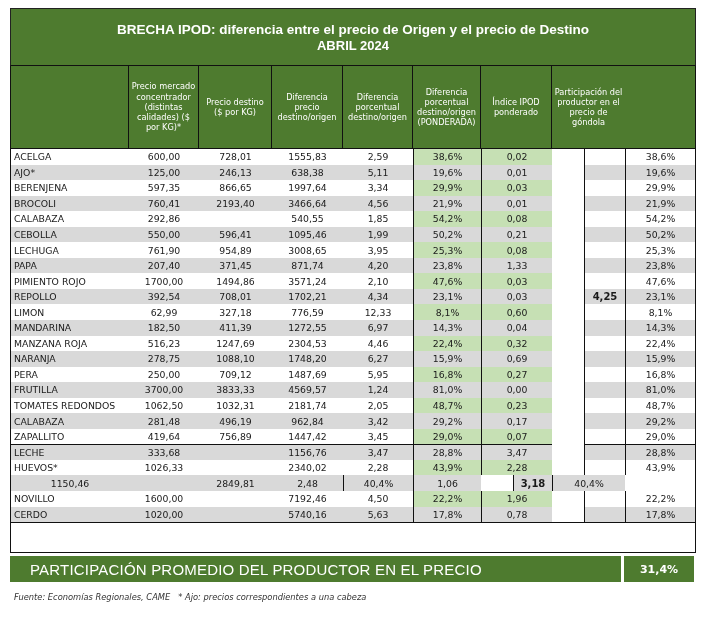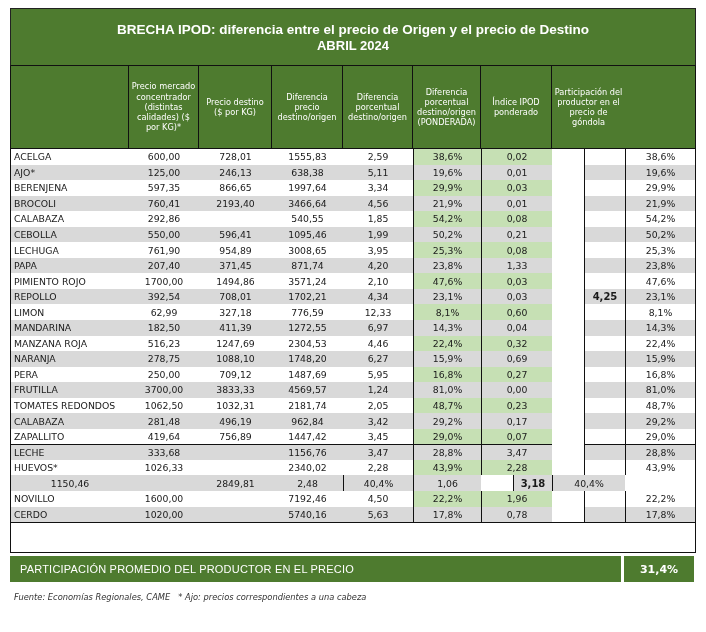--- a/index.html
+++ b/index.html
@@ -61,22 +61,22 @@
   }
   .ipod-cell{box-sizing:border-box;display:flex;align-items:center;margin-top:40px;}
   .ipod-label{font-size:10px;color:#111;padding-left:4px;}
   .ipod-blank1,.ipod-blank2{border-left:1px solid #111;}
   .ipod-value{border-left:1px solid #111;justify-content:center;font-weight:bold;font-size:10.5px;}
 
   
   .banner-row{margin-top:3px;width:686px;height:26px;display:flex;}
   .banner-label{
     box-sizing:border-box;flex:0 0 611px;background:var(--green);color:#fff;
-    display:flex;align-items:center;padding-left:10px;
-    font-family:"Liberation Sans",sans-serif;font-size:11px;letter-spacing:.2px;
+    display:flex;align-items:center;padding-left:20px;
+    font-family:"Liberation Sans",sans-serif;font-size:15px;letter-spacing:.2px;
   }
   .banner-gap{flex:0 0 3px;background:#fff;}
   .banner-value{
     box-sizing:border-box;flex:0 0 70px;background:var(--green);color:#fff;
     display:flex;align-items:center;justify-content:center;font-weight:bold;font-size:11px;
   }
 
   
   .notes{margin-top:10px;padding-left:4px;display:flex;gap:8px;}
   .note{font-style:italic;font-size:8.3px;color:#333;}

